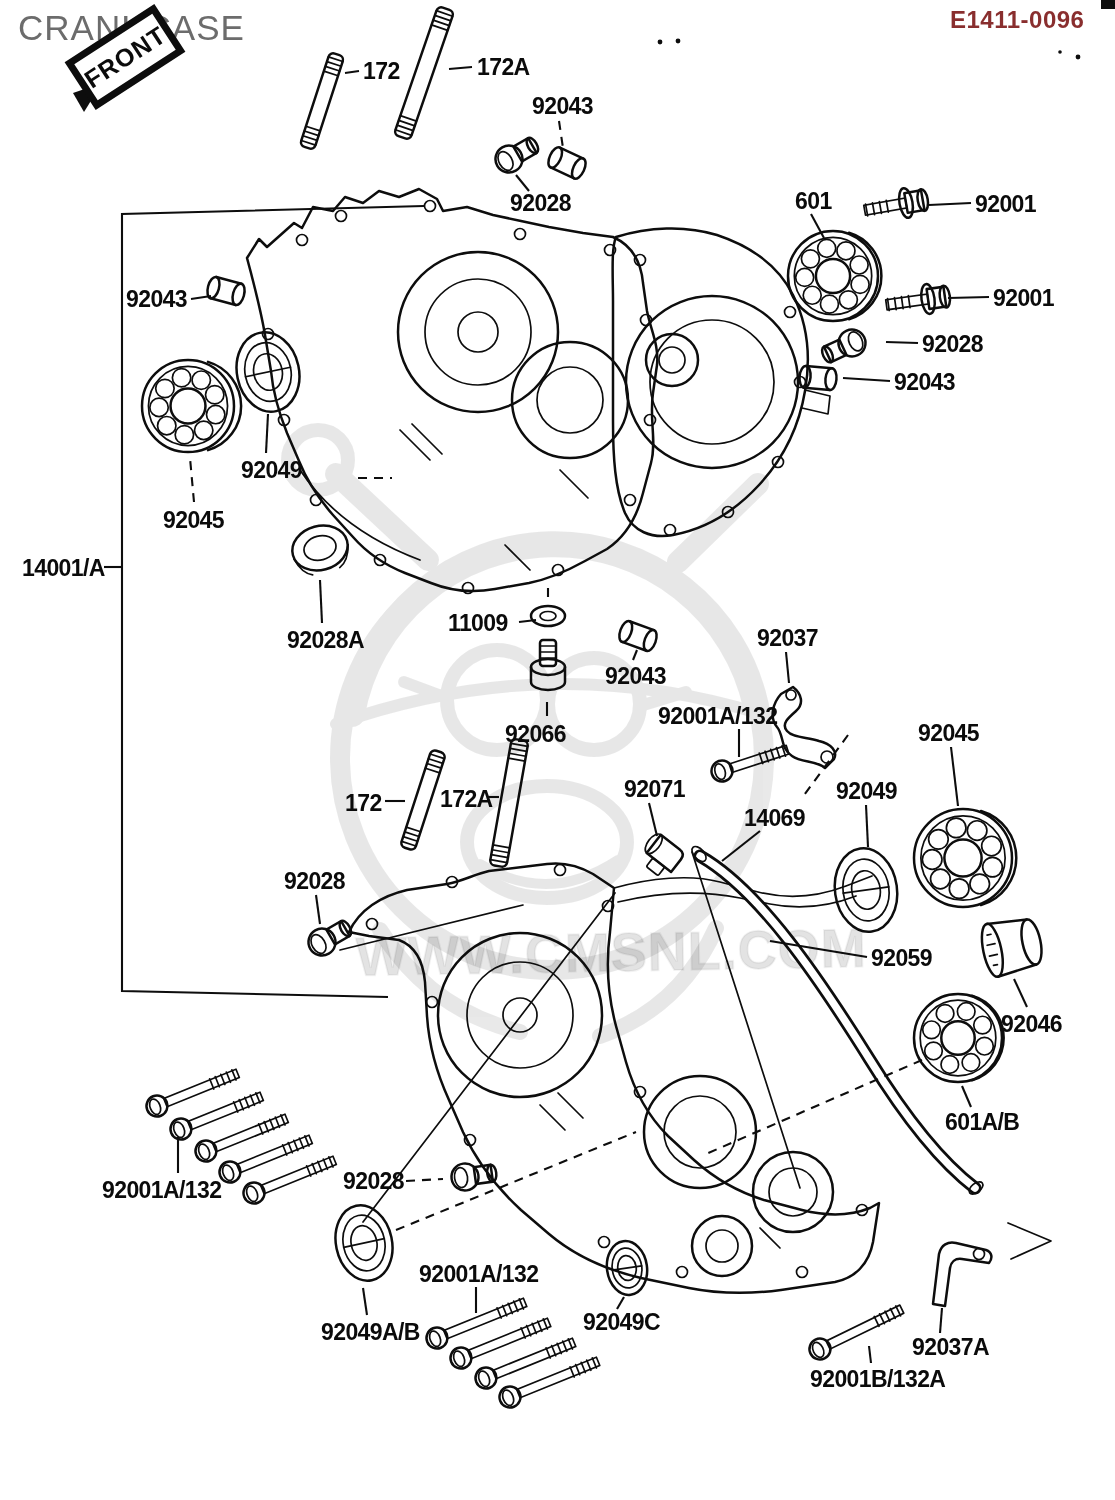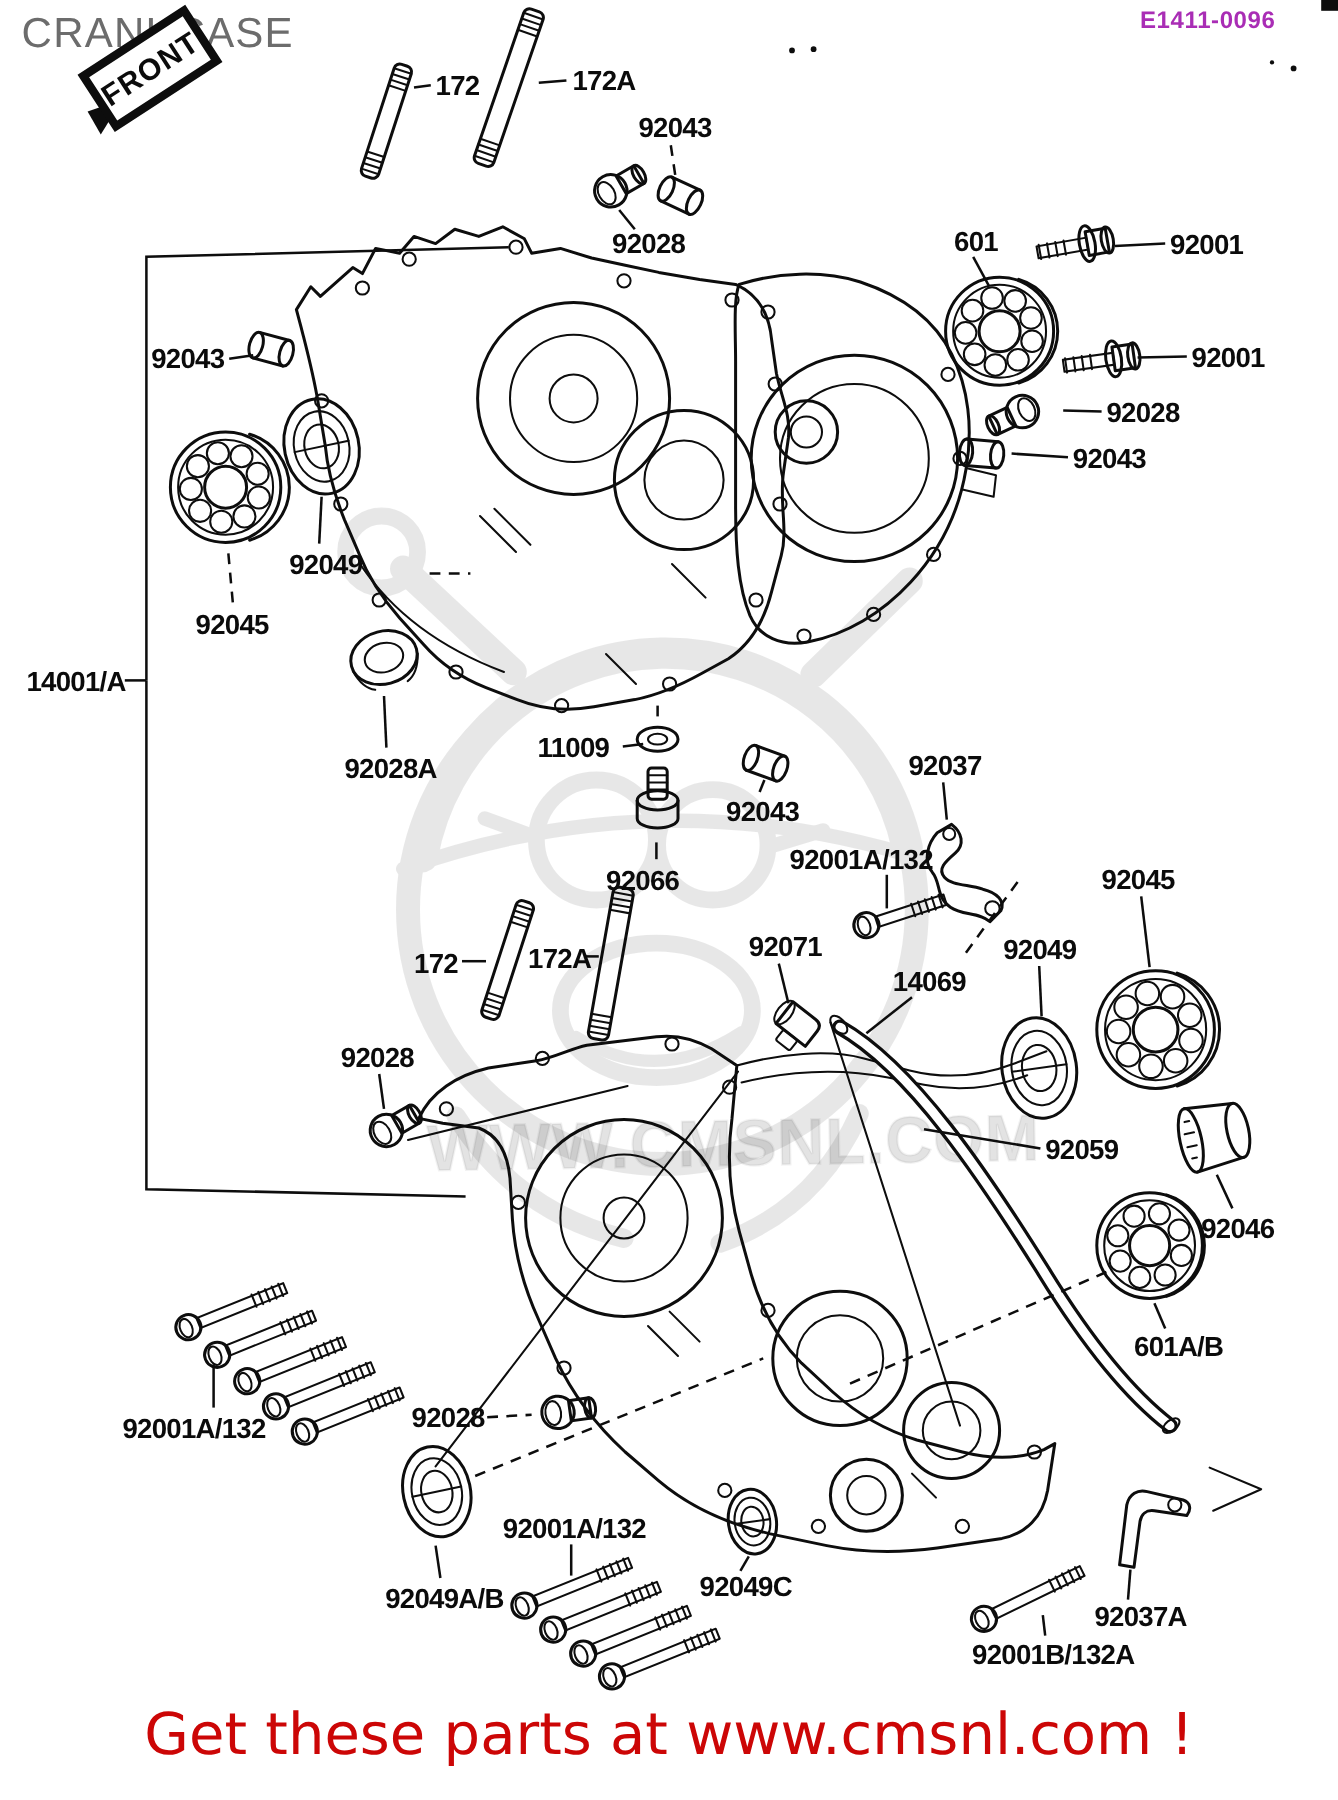--- a/index.html
+++ b/index.html
@@ -1,20 +1,20 @@
 <!DOCTYPE html>
 <html><head>
 <meta charset="utf-8">
 <style>
   html,body{margin:0;padding:0;background:#ffffff;}
   .stage{position:relative;width:1115px;height:1500px;background:#ffffff;overflow:hidden;
          font-family:"Liberation Sans",sans-serif;}
   .page-title{position:absolute;left:18px;top:8px;font-size:35px;color:#6c6c6c;
               letter-spacing:1px;font-family:"Liberation Sans",sans-serif;}
-  .doc-code{position:absolute;left:950px;top:6px;font-size:20px;font-weight:bold;color:#a21caf;
+  .doc-code{position:absolute;left:950px;top:6px;font-size:24px;font-weight:bold;color:#7f1d1d;
             letter-spacing:0.5px;font-family:"Liberation Sans",sans-serif;opacity:.92;}
   .promo{position:absolute;left:0;top:1418px;width:100%;text-align:center;font-size:48px;
          color:#cc0606;font-family:"DejaVu Sans","Liberation Sans",sans-serif;}
   svg.art{position:absolute;left:0;top:0;}
   svg.art *{vector-effect:none;}
   .ln{stroke:#0d0d0d;fill:none;stroke-width:2.5;stroke-linecap:round;stroke-linejoin:round;}
   .thin{stroke-width:1.7;}
   .leader{stroke:#0d0d0d;fill:none;stroke-width:2.1;}
   .dashed{stroke-dasharray:9 7;}
   text.part{font-weight:bold;font-size:23px;fill:#0b0b0b;letter-spacing:-0.6px;
@@ -25,21 +25,20 @@
   .badge-text{font-weight:bold;font-size:25px;fill:#0b0b0b;letter-spacing:1px;
               font-family:"Liberation Sans",sans-serif;}
 </style>
 </head>
 <body>
 
 <div class="stage">
 
   <div class="page-title">CRANKCASE</div>
   <div class="doc-code">E1411-0096</div>
-  <div class="promo">Get these parts at www.cmsnl.com !</div>
 
   <svg class="art" width="1115" height="1500" viewBox="0 0 1115 1500">
 
     <g opacity="0.11">
       <g class="ln" style="stroke:#333;">
         <circle cx="552" cy="758" r="212" stroke-width="20"></circle>
         <path d="M352,714 A206,206 0 0 1 756,706" stroke-width="26"></path>
         <path d="M336,724 Q552,648 768,716" stroke-width="12"></path>
         <circle cx="497" cy="700" r="50" stroke-width="14"></circle>
         <circle cx="594" cy="704" r="46" stroke-width="14"></circle>

